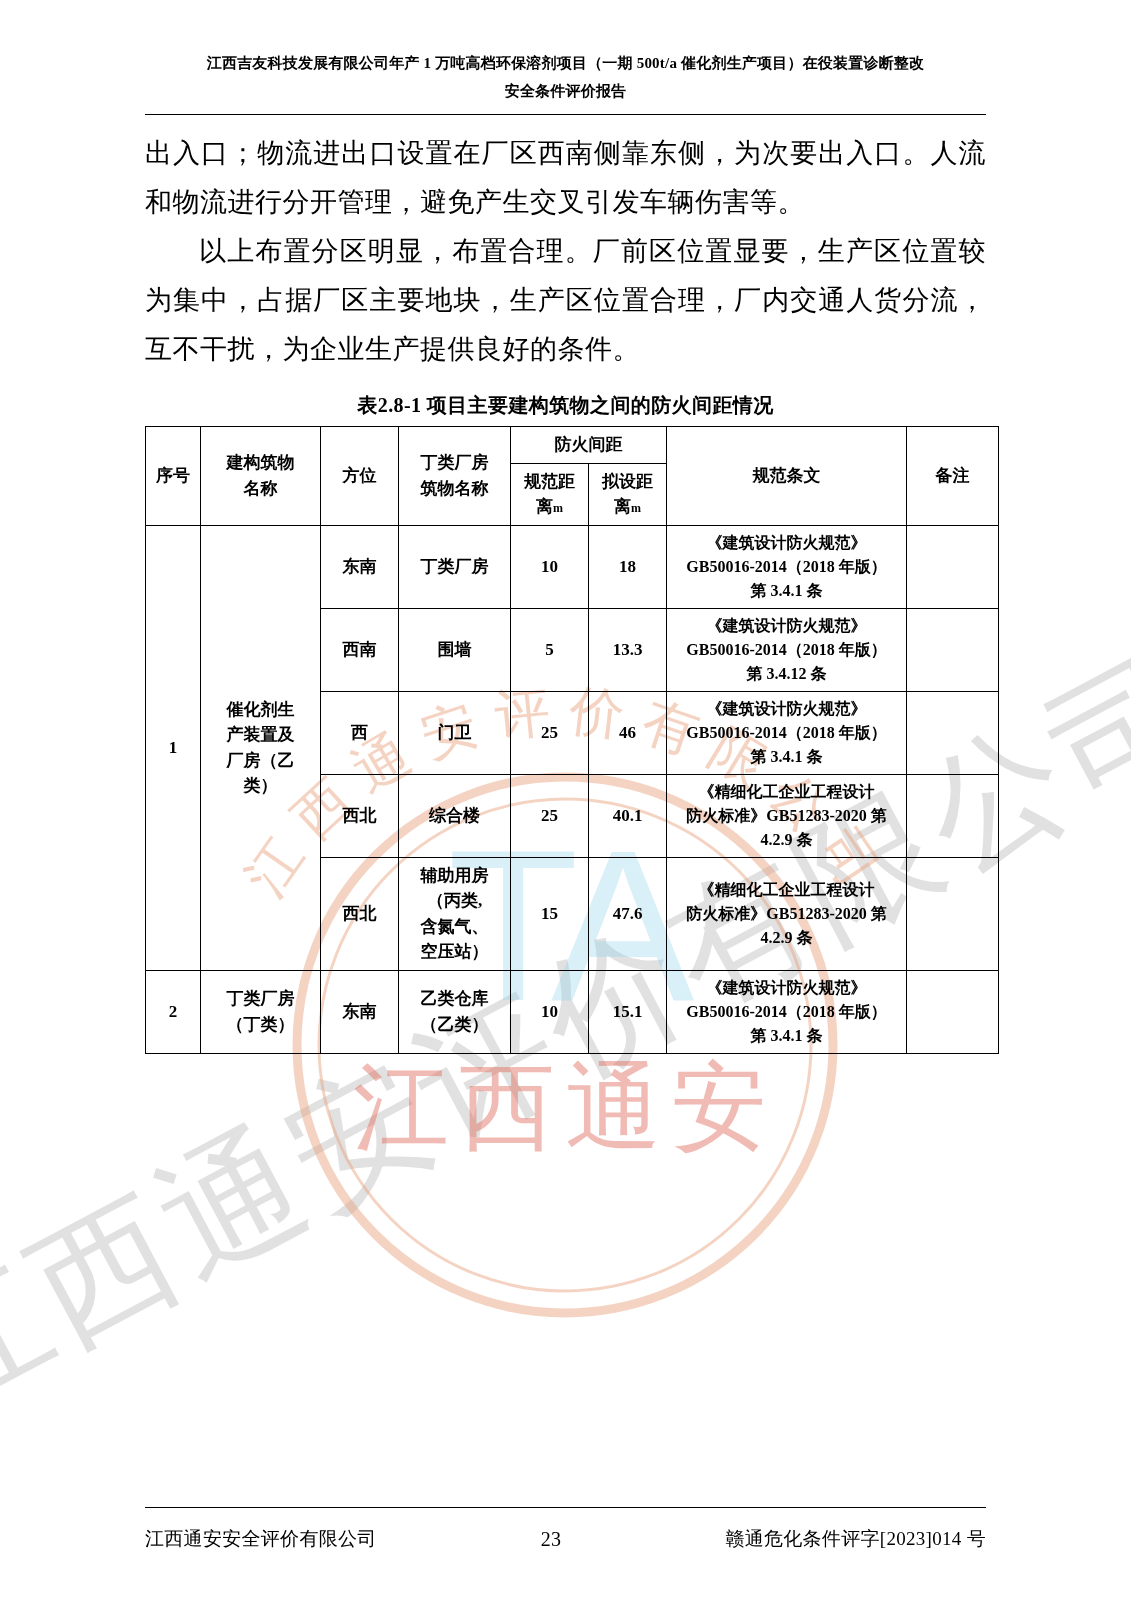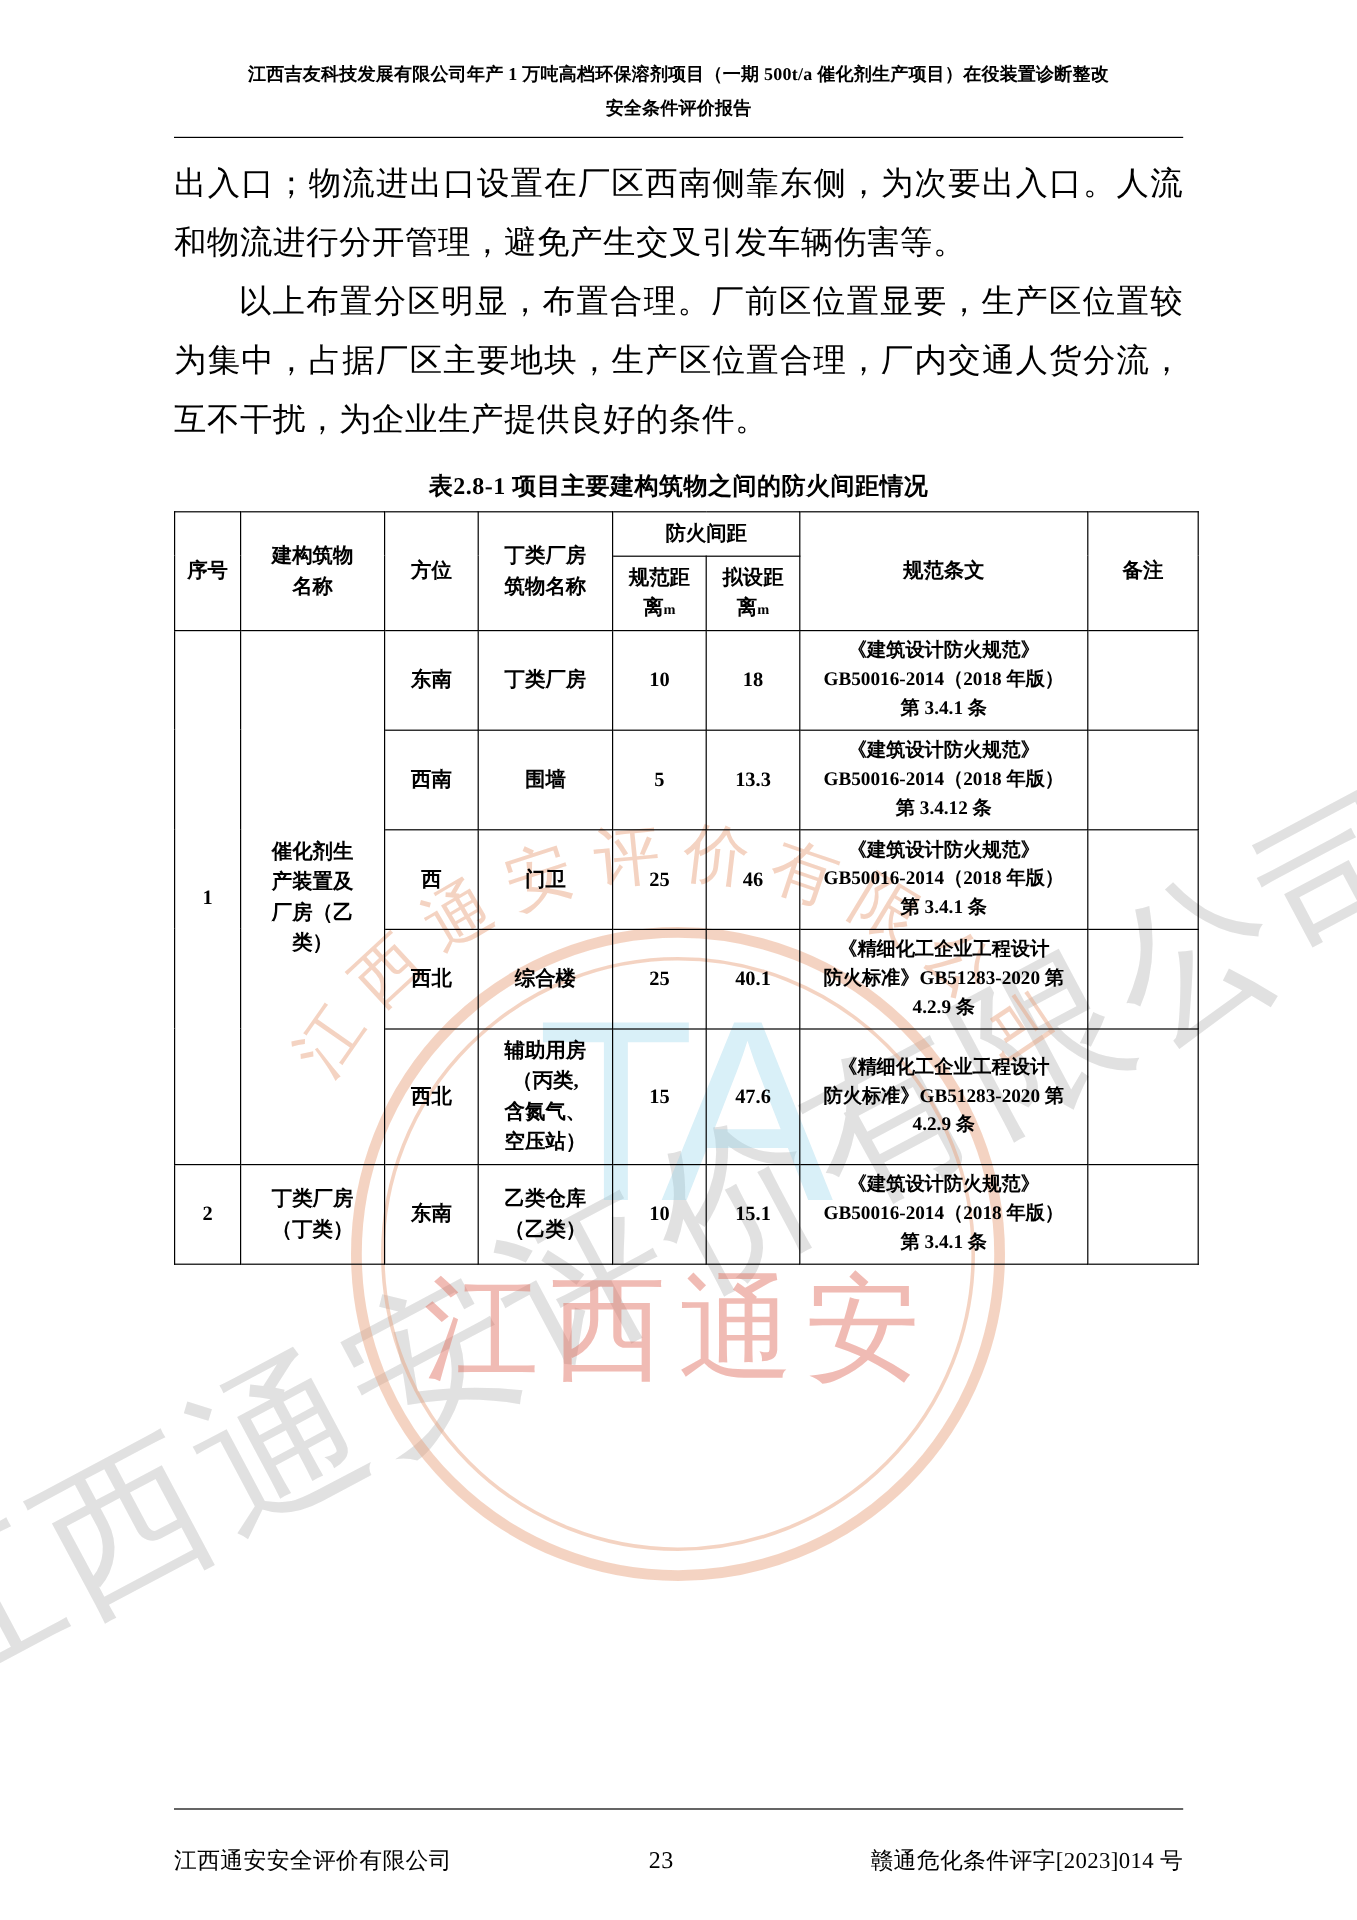--- a/index.html
+++ b/index.html
@@ -128,21 +128,21 @@
     left: 145px;
     right: 145px;
     bottom: 92px;
     border-bottom: 1.4px solid #000;
     z-index: 2;
   }
   .doc-footer {
     position: absolute;
     left: 145px;
     right: 145px;
-    bottom: 36px;
+    bottom: 48px;
     z-index: 2;
     display: flex;
     justify-content: space-between;
     align-items: center;
     font-size: 19px;
     letter-spacing: 0.3px;
   }
   .doc-footer .page-num {
     font-size: 20px;
   }

